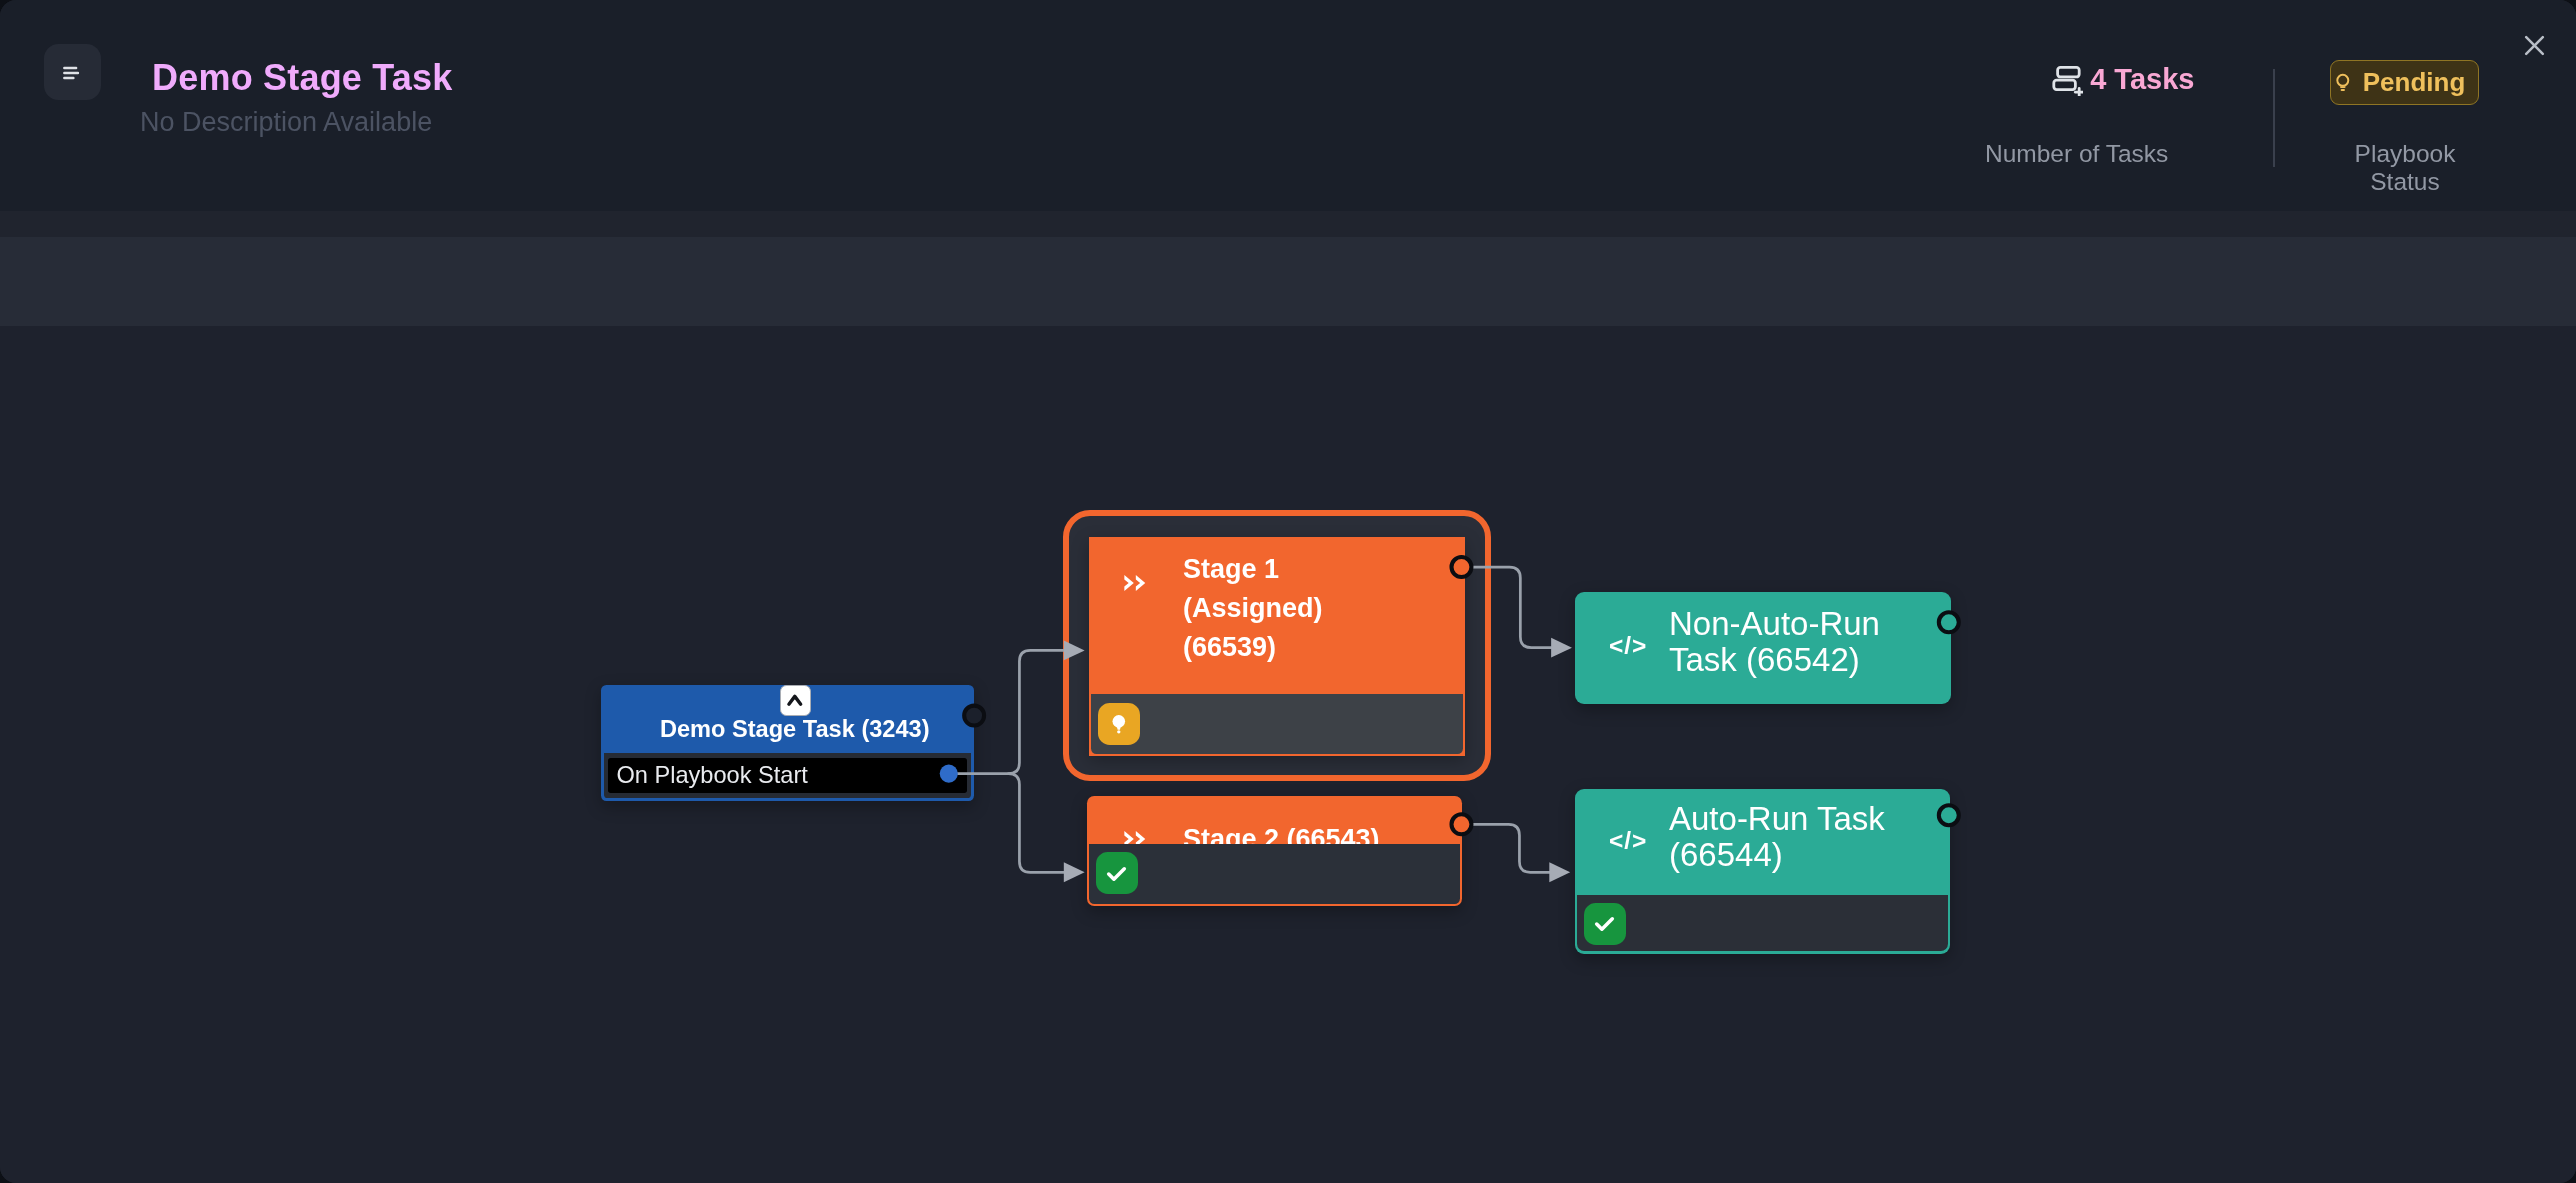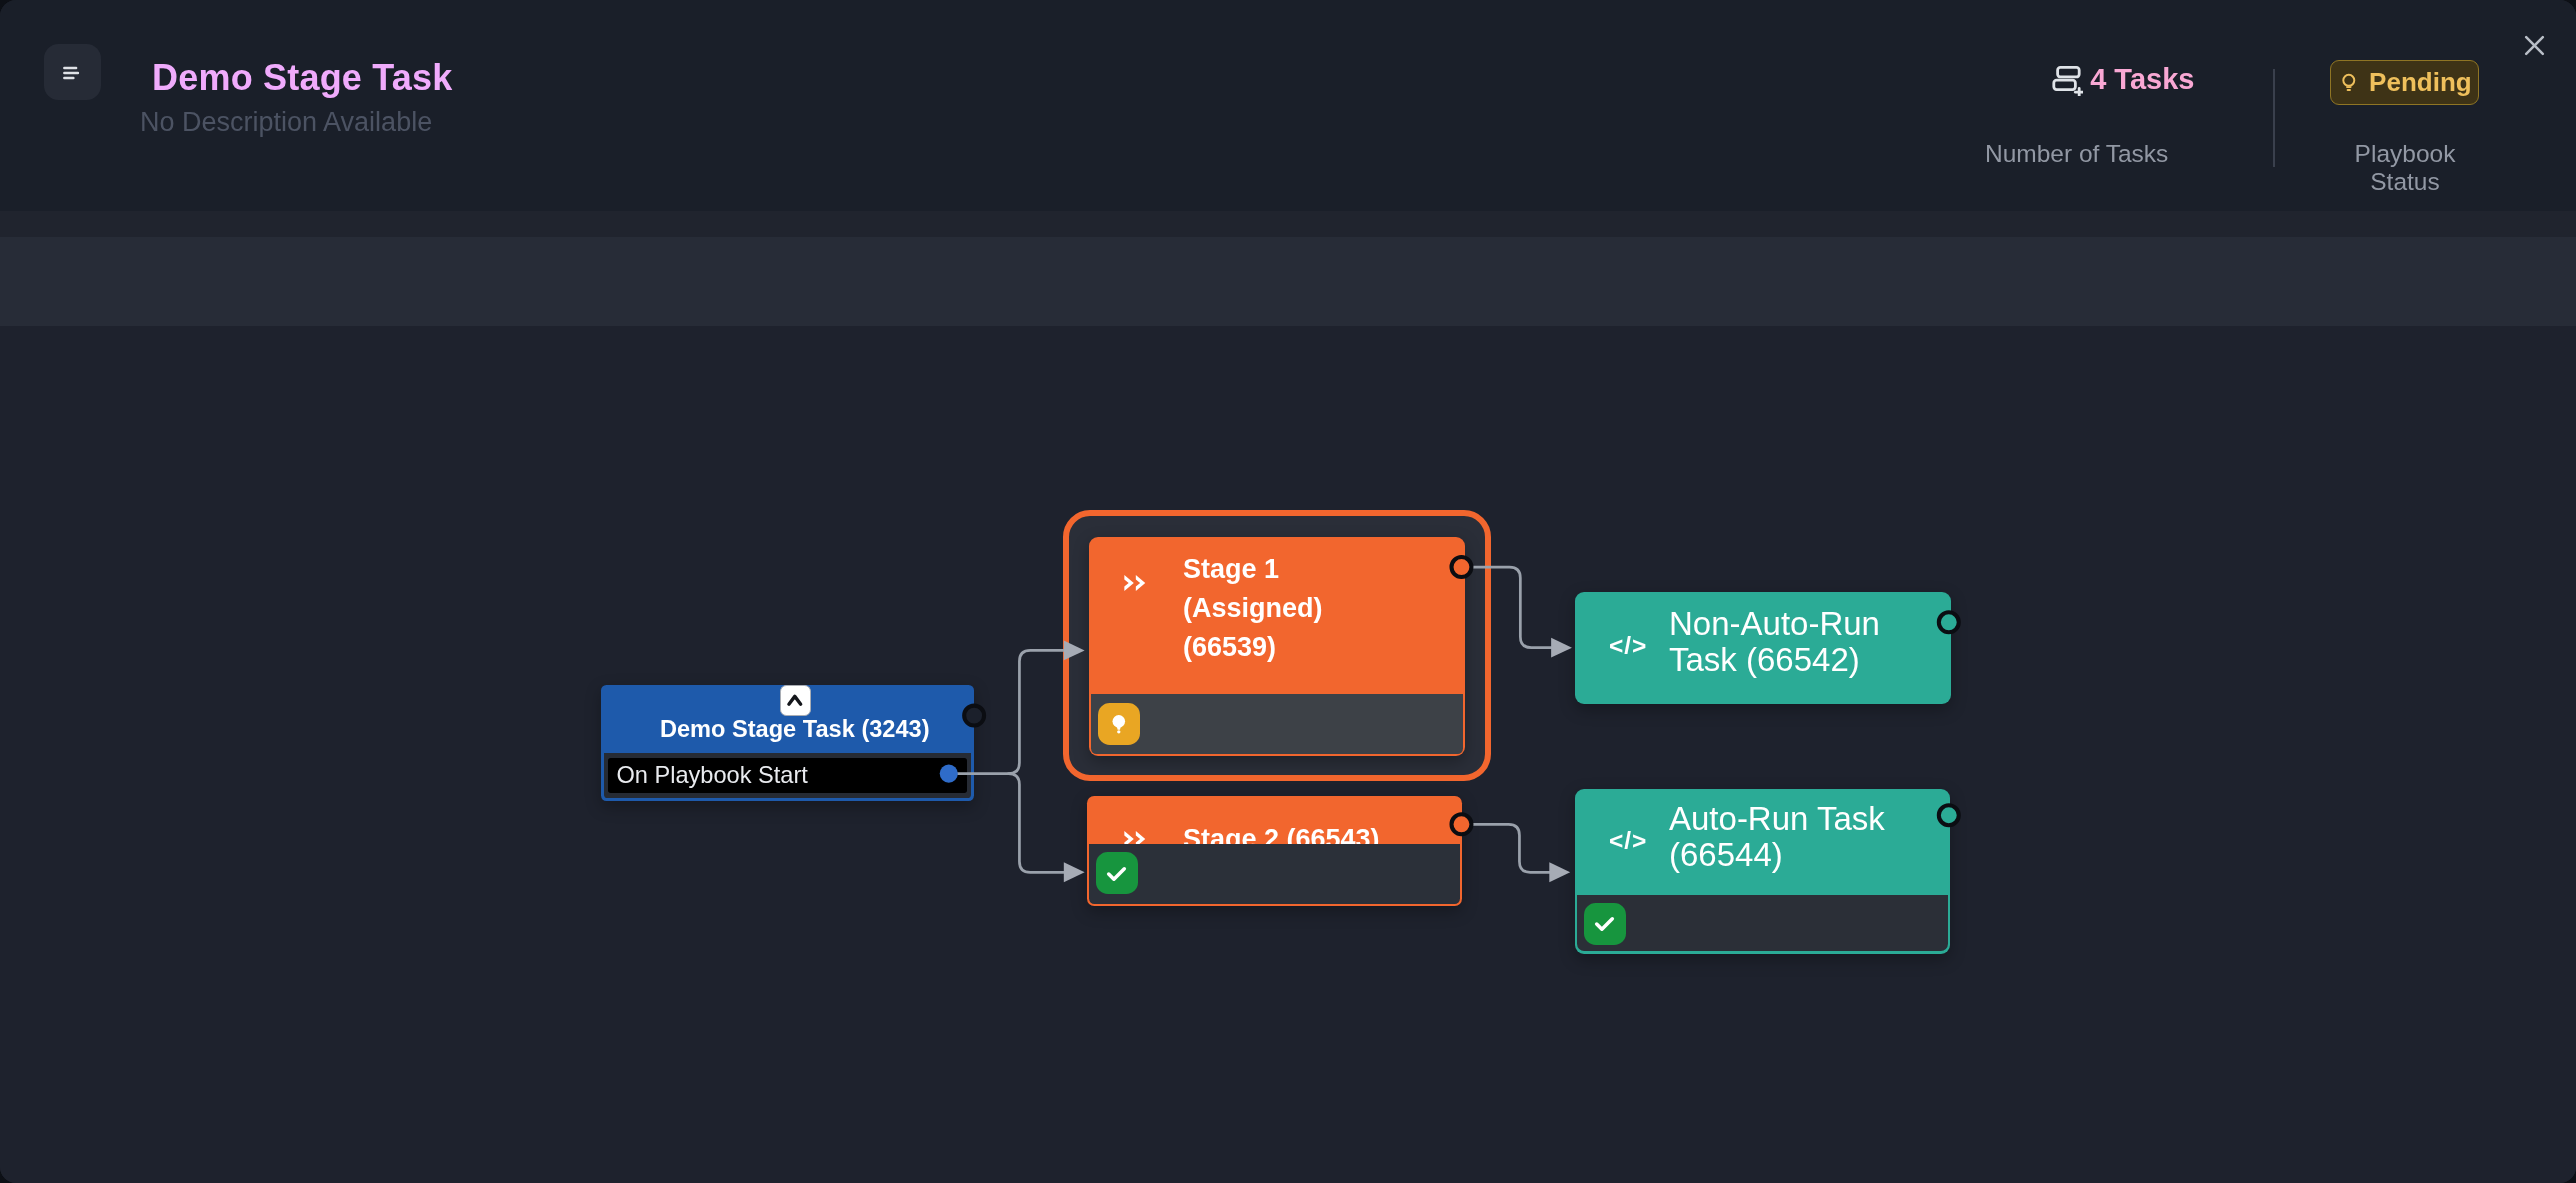--- a/index.html
+++ b/index.html
@@ -20,21 +20,21 @@
   .page-subtitle{position:absolute;left:140px;top:107px;font-size:27px;color:#4C5363;}
   .metric-row{position:absolute;display:flex;align-items:center;gap:7.2px;color:#f9a8d4;}
   .m-tasks{left:2050px;top:63px;}
   .metric-count{font-size:29px;font-weight:700;}
   .metric-caption{position:absolute;font-size:24.5px;color:#9298A4;}
   .cap-tasks{left:1985px;top:140px;}
   .cap-status{left:2330px;top:140px;width:150px;text-align:center;}
   .vdiv{position:absolute;left:2273px;top:69px;width:1.8px;height:98px;background:#3A404D;}
   .badge{position:absolute;left:2330px;top:60px;width:149px;height:45px;box-sizing:border-box;
     border:1.8px solid #8F7524;border-radius:9px;background:#3E3316;display:flex;align-items:center;
-    justify-content:center;gap:8.2px;color:var(--pending,#EFC05C);}
+    gap:8.2px;color:var(--pending,#EFC05C);}
   .badge-text{font-size:26px;font-weight:700;}
   .close-btn{position:absolute;left:2516px;top:27px;width:36px;height:36px;display:flex;
     align-items:center;justify-content:center;cursor:pointer;color:#B9BEC7;}
 
   
   .tb-btn{position:absolute;top:256px;height:53px;border-radius:7.2px;background:#414856;
     display:flex;align-items:center;justify-content:center;color:#CDD1D8;cursor:pointer;}
   .eye-btn{left:24.5px;width:42px;background:#363C48;color:#C9CED6;}
   .zoom-group{position:absolute;left:87px;top:256px;height:53px;width:155px;border-radius:7.2px;
     background:#414856;display:flex;overflow:hidden;}
@@ -62,21 +62,21 @@
     border-radius:6.3px;box-sizing:border-box;display:flex;align-items:center;justify-content:center;}
   .start-title{margin-left:14.5px;color:#FFF;font-size:23.6px;font-weight:600;}
   .start-sub{position:absolute;left:2.7px;right:2.7px;bottom:2.7px;height:45px;background:#262B34;
     border-radius:0 0 3.6px 3.6px;}
   .start-sub-inner{position:absolute;left:4.5px;right:4.5px;top:4.5px;bottom:5.4px;background:#000000;
     border-radius:2.7px;display:flex;align-items:center;text-align:center;}
   .start-sub-label{color:#E9EBEF;font-size:23.6px;padding-left:8.2px;}
 
   .stage-ring{position:absolute;left:1063px;top:510px;width:428px;height:271px;box-sizing:border-box;
     border:6.3px solid var(--orange,#F2662E);border-radius:27px;background:#2A2E38;}
-  .stage1-node{left:1089px;top:537px;width:376px;height:219px;background:var(--orange,#F2662E);border-radius:9px;}
+  .stage1-node{left:1089px;top:537px;width:376px;height:219px;background:var(--orange,#F2662E);border-radius:0;}
   .stage2-node{left:1087px;top:796px;width:375px;height:110px;background:var(--orange,#F2662E);border-radius:7.2px;}
   .ff-ico{position:absolute;color:#FFF;}
   .stage-title{position:absolute;color:#FFF;font-weight:800;font-size:27px;line-height:39px;}
   .node-strip{position:absolute;left:1.8px;right:1.8px;bottom:1.8px;border-radius:0 0 5.4px 5.4px;}
   .tile{position:absolute;width:42px;height:42px;border-radius:11.8px;display:flex;align-items:center;
     justify-content:center;}
   .tile-amber{background:var(--amber,#E9A623);}
   .tile-green{background:var(--green,#17953E);}
 
   .teal-node{background:var(--teal,#2BAB96);border-radius:9px;}

